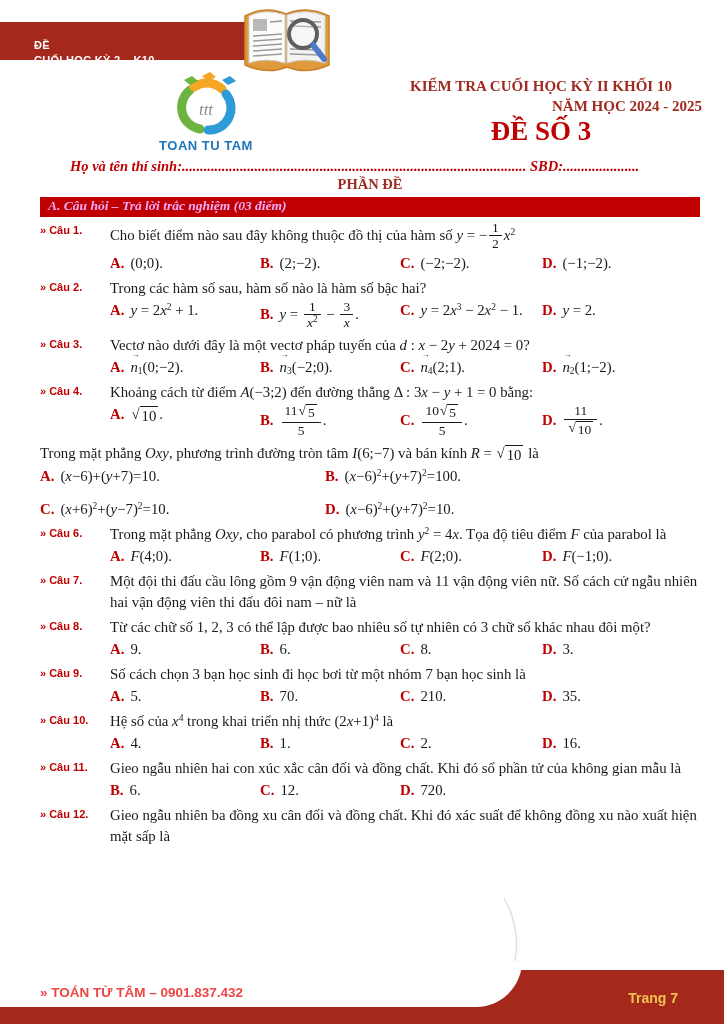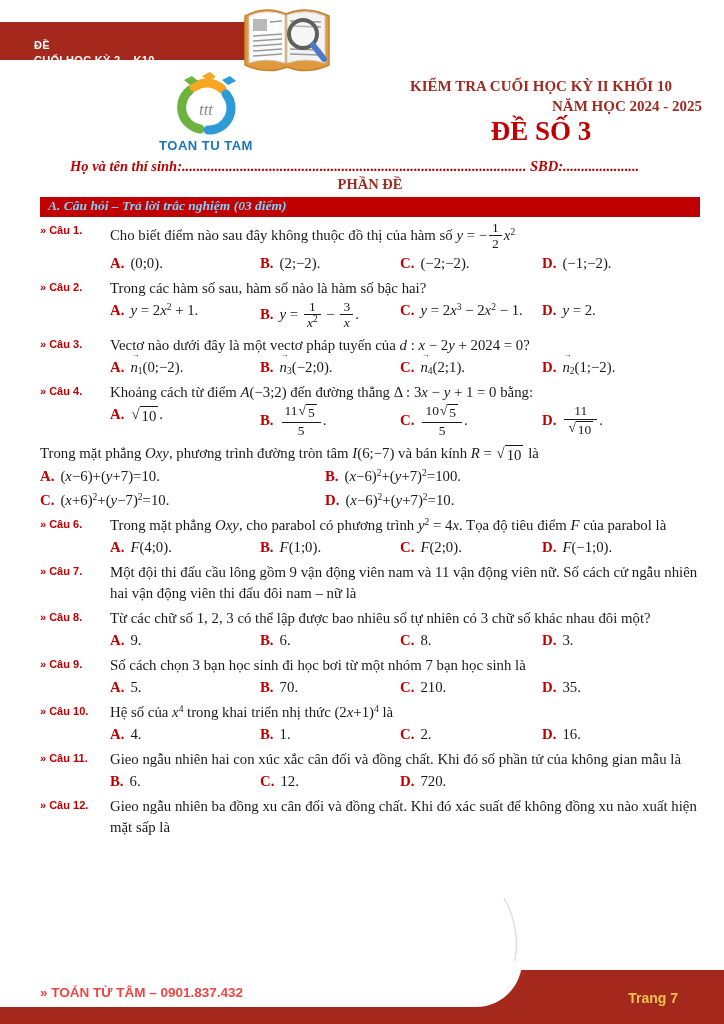--- a/index.html
+++ b/index.html
@@ -21,31 +21,31 @@
   .exam-head{position:absolute;left:380px;top:78px;width:322px;text-align:center;
     color:var(--darkred);font-weight:bold;}
   .exam-head .t1{font-size:15px;}
   .exam-head .t2{font-size:15px;margin-top:3px;text-align:right;}
   .exam-head .t3{font-size:27px;color:var(--red);margin-top:1px;}
   .student-line{position:absolute;left:70px;top:158px;width:620px;color:var(--red);
     font-weight:bold;font-style:italic;font-size:14.5px;white-space:nowrap;overflow:hidden;}
   .part-title{position:absolute;left:40px;top:176px;width:660px;text-align:center;
     color:var(--darkred);font-weight:bold;font-size:14.5px;}
   .section-banner{position:absolute;left:40px;top:197px;width:660px;height:20px;background:var(--red);
-    color:#7dd3fc;font-style:italic;font-weight:bold;font-size:13.5px;padding:1px 0 0 8px;}
+    color:#f0abfc;font-style:italic;font-weight:bold;font-size:13.5px;padding:1px 0 0 8px;}
 
   
   .questions{position:absolute;left:40px;top:221px;width:662px;color:var(--ink);}
   .q{display:flex;margin-bottom:4px;}
   .q-label{flex:0 0 70px;font-family:"Liberation Sans",sans-serif;font-weight:bold;
     color:var(--red);font-size:11px;padding-top:3px;white-space:nowrap;}
   .q-body{flex:1;font-size:14.8px;line-height:1.42;}
   .opts{margin-top:1px;}
   .opts.grid4{display:grid;grid-template-columns:150px 140px 142px auto;}
-  .opts.grid2{display:grid;grid-template-columns:285px auto;row-gap:3px;}
+  .opts.grid2{display:grid;grid-template-columns:285px auto;row-gap:12px;}
   .opt{white-space:nowrap;}
   .opt-letter{color:var(--red);font-weight:bold;margin-right:6px;}
 
   
   .math i{font-style:italic;}
   .sup{position:relative;top:-5px;font-size:9.5px;}
   .sub{position:relative;top:2px;font-size:9.5px;}
   .frac{display:inline-flex;flex-direction:column;text-align:center;vertical-align:middle;
     font-size:13.5px;line-height:1.12;margin:0 2px;position:relative;top:-1px;}
   .frac .den{border-top:1px solid var(--ink);}

